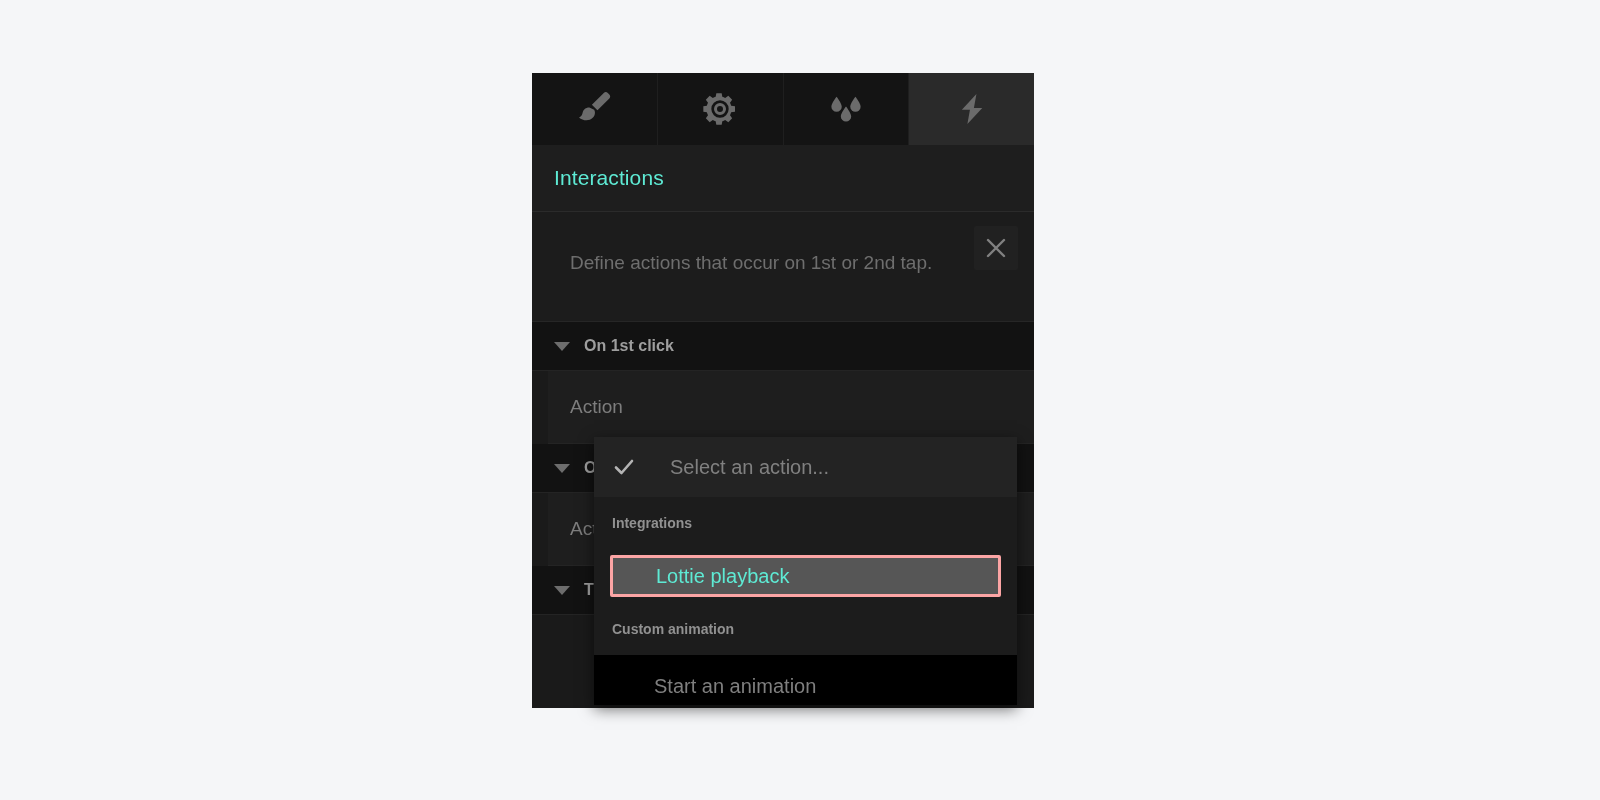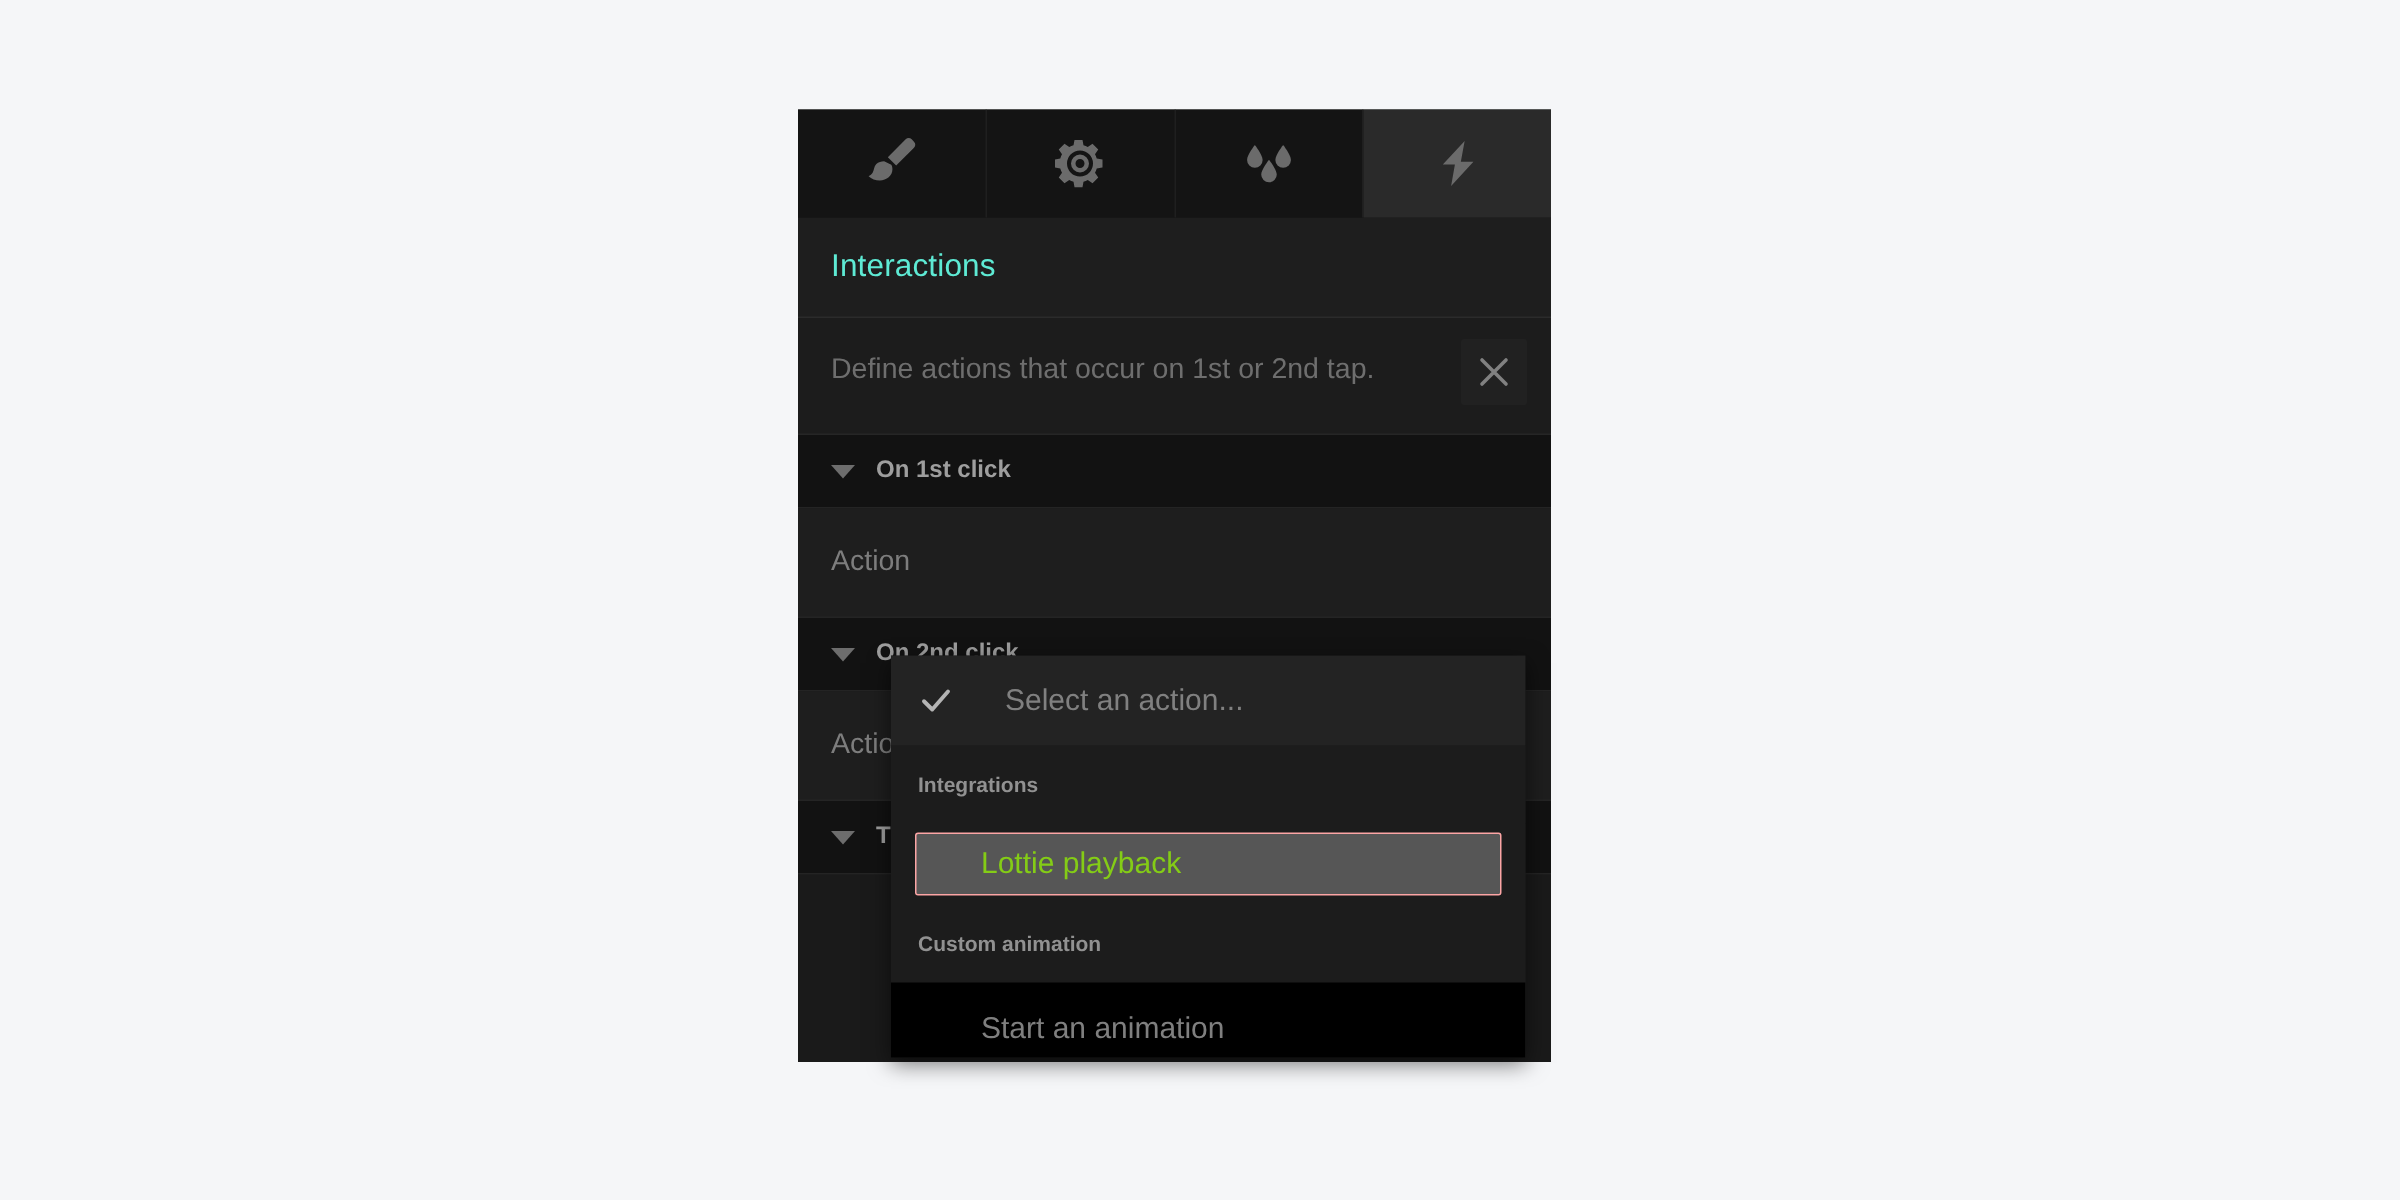--- a/index.html
+++ b/index.html
@@ -74,21 +74,21 @@
     color: #9c9c9c;
     font-size: 21px;
     font-weight: bold;
     line-height: 30px;
     margin: 0 0 8px 0;
   }
   #event-desc {
     color: #6e6e6e;
     font-size: 19px;
     line-height: 33px;
-    margin: 0;
+    margin: 16px;
     max-width: 425px;
   }
   #event-close {
     position: absolute;
     right: 16px;
     top: 14px;
     width: 44px;
     height: 44px;
     display: flex;
     align-items: center;
@@ -122,20 +122,21 @@
     font-weight: bold;
     white-space: nowrap;
   }
   .action-row {
     height: 72px;
     display: flex;
     align-items: center;
     padding-left: 22px;
     background: #1e1e1e;
     border-bottom: 1px solid #242424;
+    margin-left: 16px;
   }
   .action-row-label {
     color: #7d7d7d;
     font-size: 19px;
     white-space: nowrap;
   }
 
   
   #dropdown {
     position: absolute;
@@ -189,23 +190,23 @@
     height: 42px;
     display: flex;
     align-items: center;
     padding-left: 44px;
     color: #8e8e8e;
     font-size: 20px;
     box-sizing: border-box;
   }
   .dd-item.focused {
     background: #565656;
-    border: 1px solid #fca5a5;
+    border: 3px solid #fca5a5;
     border-radius: 2px;
-    color: #84cc16;
+    color: #5eead4;
     padding-left: 43px;
   }
   .dd-item-plain {
     height: 62px;
     display: flex;
     align-items: center;
     padding-left: 60px;
     background: #000000;
     color: #7f7f7f;
     font-size: 20px;

